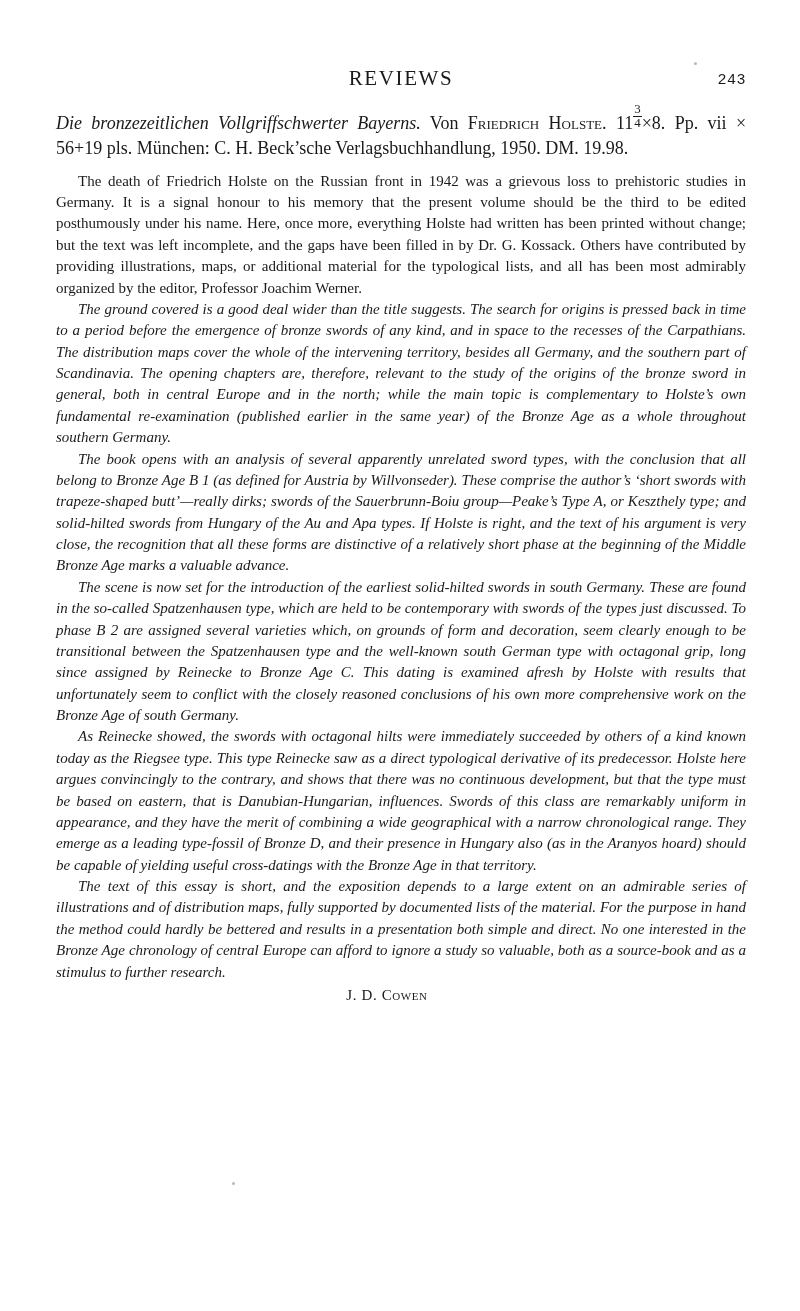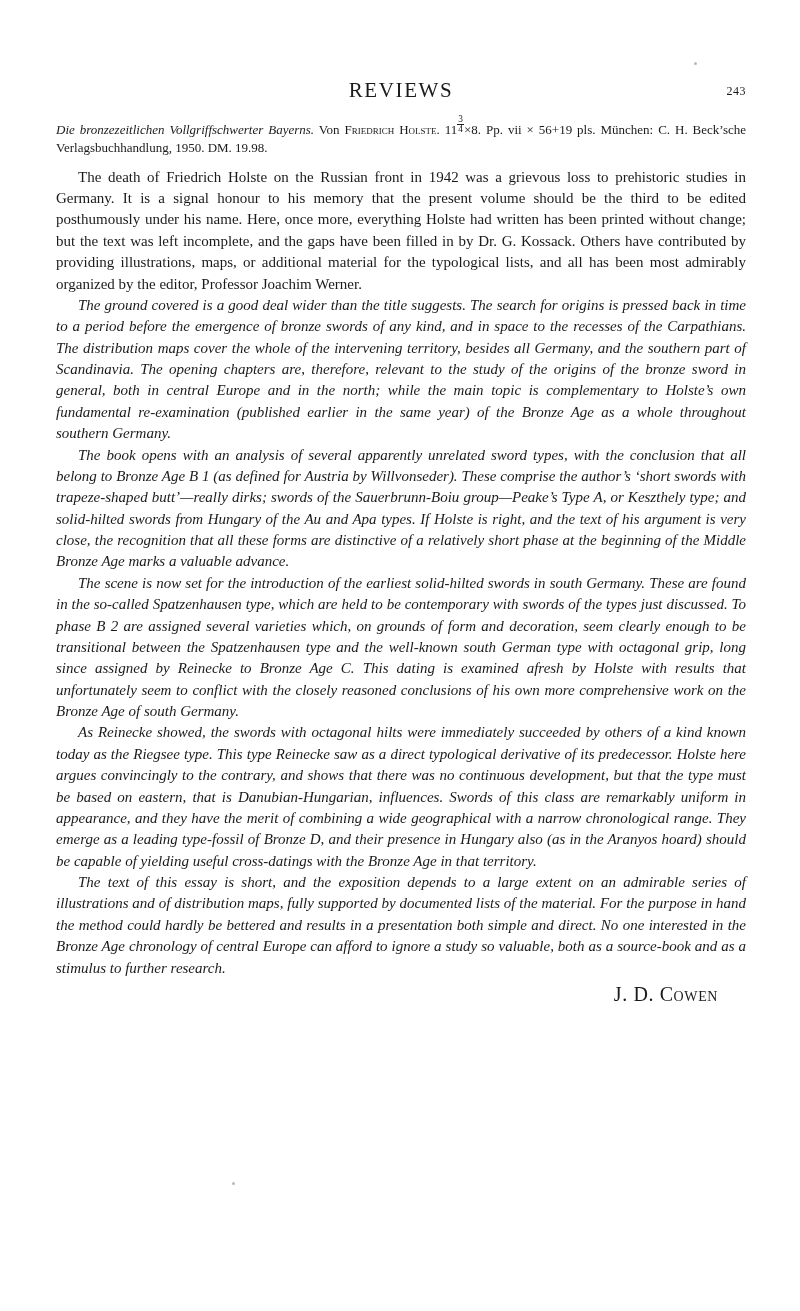--- a/index.html
+++ b/index.html
@@ -18,45 +18,46 @@
   .page {
     position: absolute;
     left: 0; top: 0;
     width: 800px;
     height: 1311px;
     padding: 0;
   }
   .content {
     position: absolute;
     left: 56px;
-    top: 78px;
+    top: 66px;
     width: 690px;
   }
   .header-row {
     position: relative;
     height: 34px;
     margin-bottom: 4px;
   }
   .running-head {
     text-align: center;
     font-size: 21px;
     letter-spacing: 1.6px;
     font-variant: small-caps;
     text-transform: uppercase;
     font-weight: 400;
   }
   .folio {
     position: absolute;
     right: 0;
     top: 6px;
-    font-size: 12px;
+    font-size: 15px;
     letter-spacing: 0.5px;
+    font-family: Liberation Mono, monospace;
   }
   .headnote {
-    font-size: 13px;
+    font-size: 18px;
     line-height: 1.42;
     margin-bottom: 9px;
     text-align: justify;
   }
   .headnote .title-it {
     font-style: italic;
   }
   .sc {
     font-variant: small-caps;
   }
@@ -84,22 +85,22 @@
     text-align: justify;
     margin: 0;
     text-indent: 22px;
     hyphens: none;
   }
   p.body-par + p.body-par {
     margin-top: 0px;
     font-style: italic;
   }
   .signature {
-    text-align: right;
-    font-size: 20px;
+    text-align: center;
+    font-size: 15px;
     margin-top: 4px;
     font-variant: small-caps;
     letter-spacing: 0.6px;
     padding-right: 28px;
   }
   .dot-artifact {
     position: absolute;
     width: 3px;
     height: 3px;
     background: #b9b9b9;

